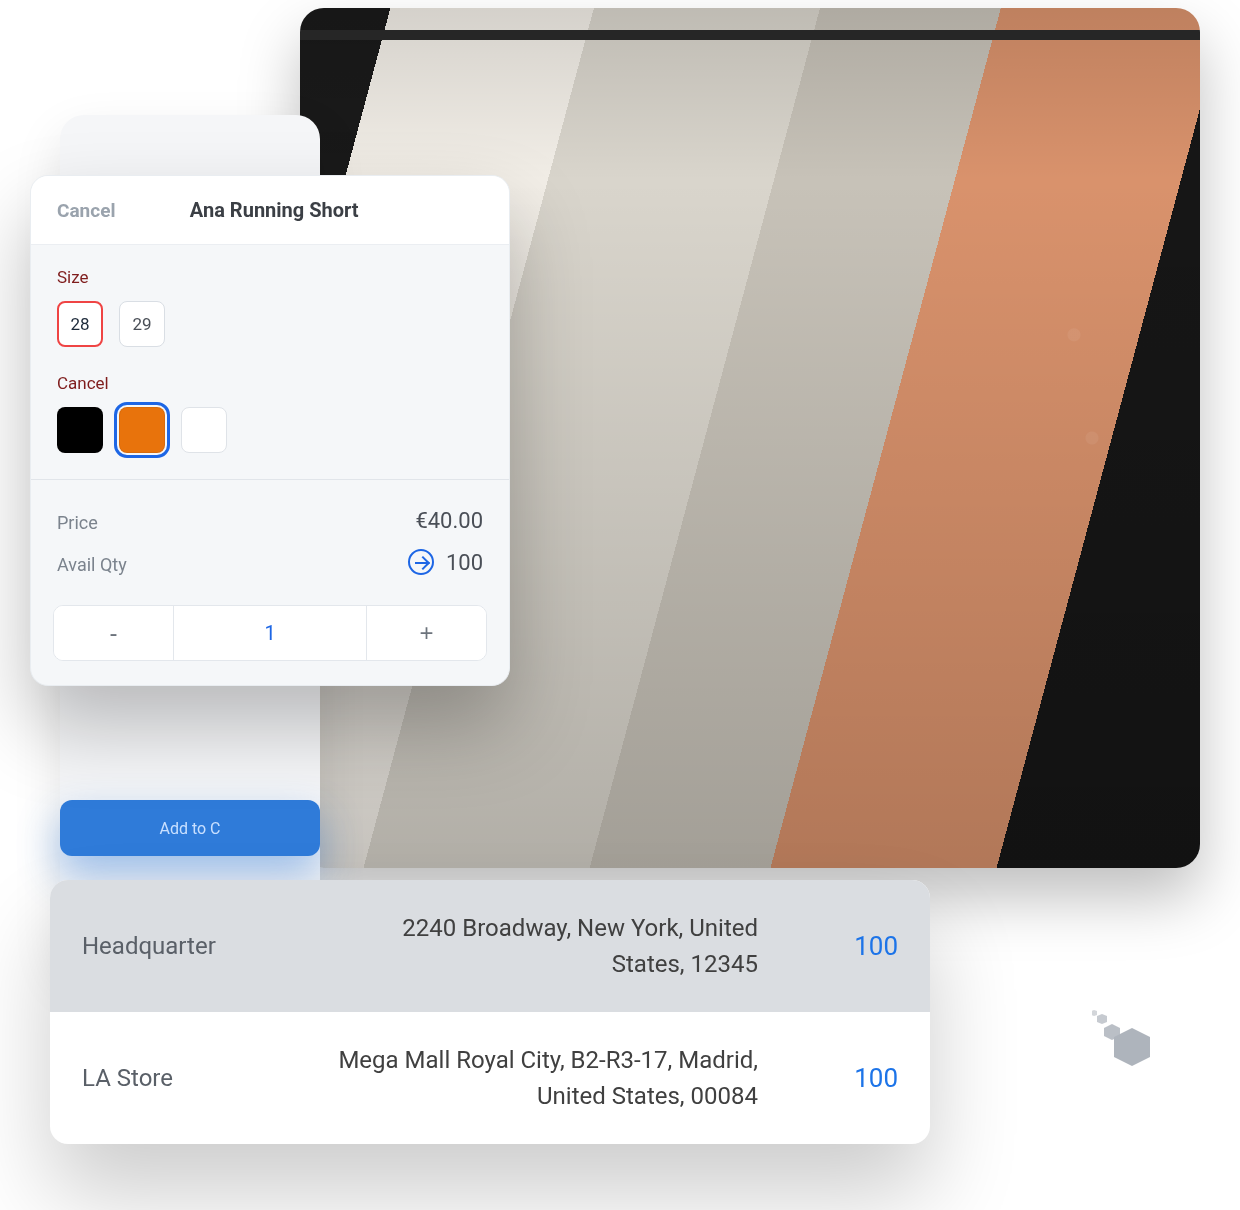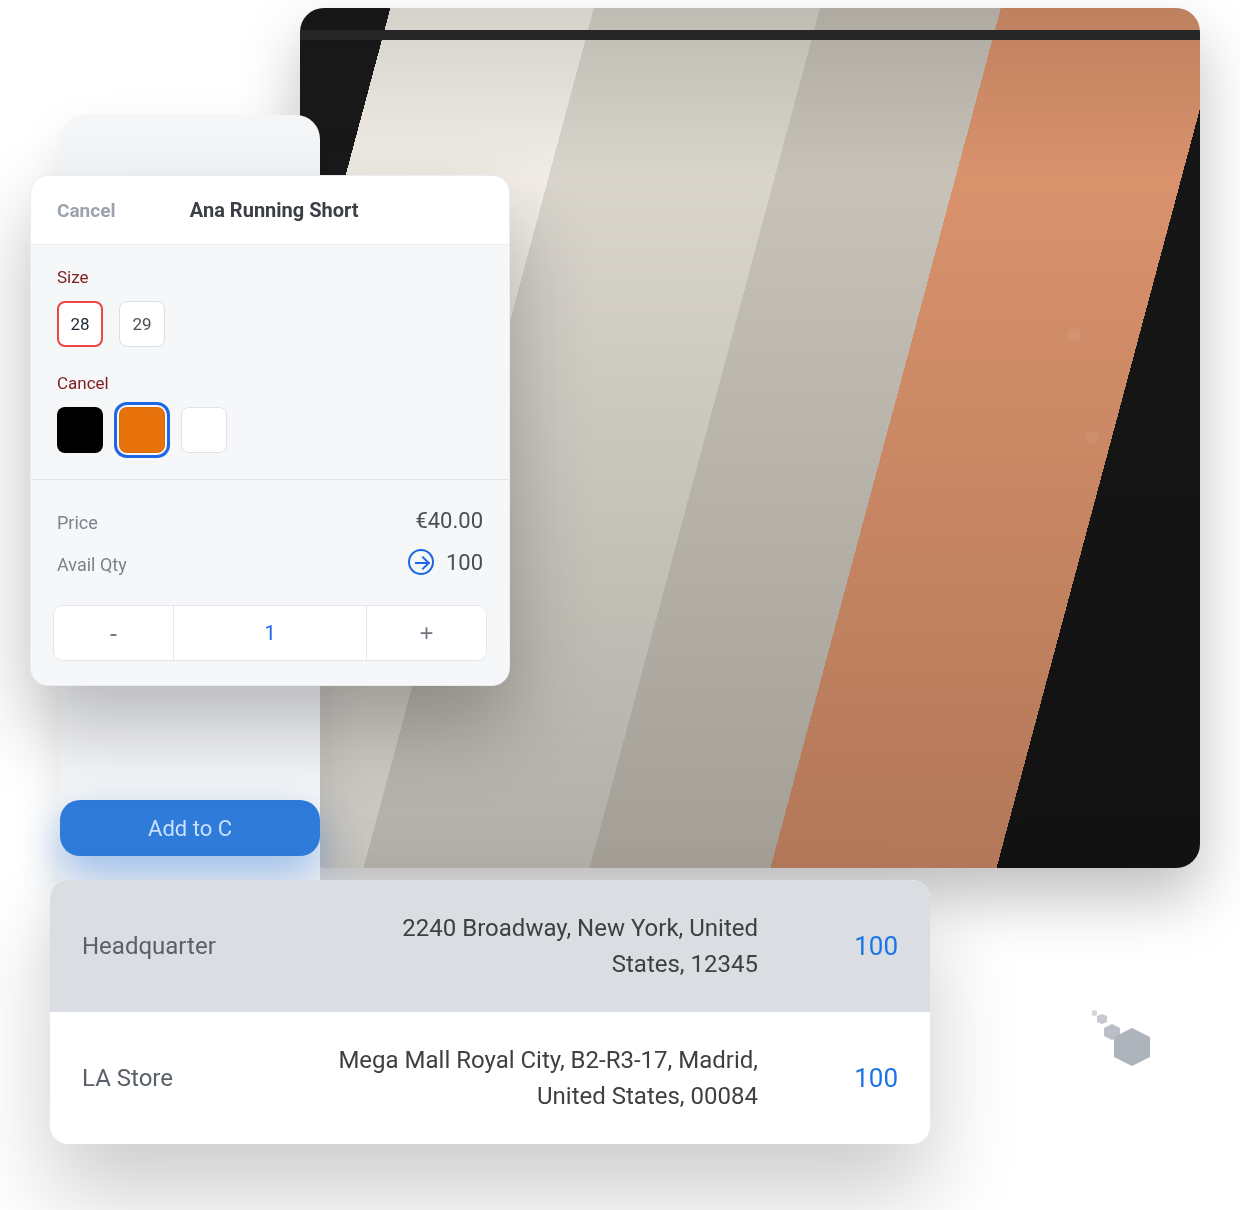--- a/index.html
+++ b/index.html
@@ -37,23 +37,23 @@
     background:#f5f6f8;
     border-radius: 24px;
     box-shadow: 0 20px 50px rgba(0,0,0,0.10);
   }
   
   .add-cart-peek{
     position:absolute;
     left: 60px; top: 800px;
     width: 260px; height: 56px;
     background:#2f7bd9;
-    border-radius: 20px;
+    border-radius: 12px;
     color:#c9e0ff;
-    font-size:22px;
+    font-size:16px;
     display:flex; align-items:center; justify-content:center;
     box-shadow: 0 18px 40px rgba(47,123,217,0.45);
     white-space:nowrap; overflow:hidden;
   }
 
   
   .product-card{
     position:absolute;
     left: 30px; top: 175px;
     width: 480px;

